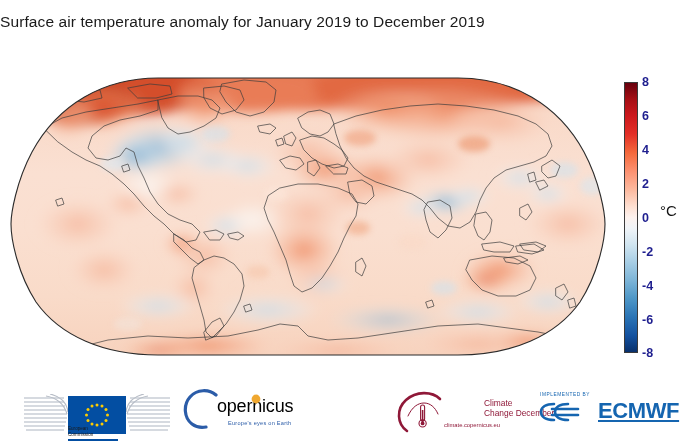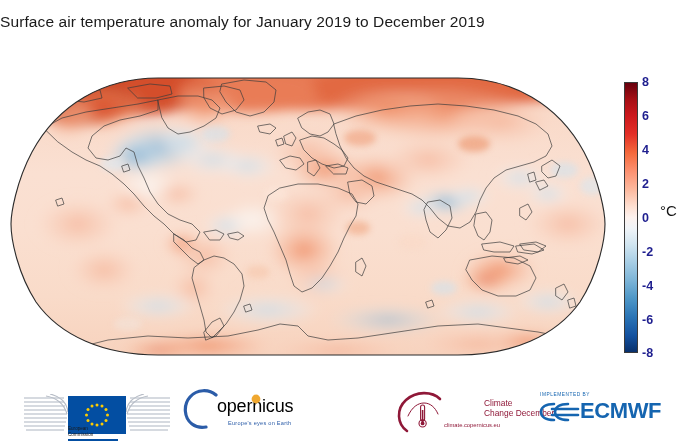--- a/index.html
+++ b/index.html
@@ -95,23 +95,23 @@
     font-size:5.8px;color:#8f1838;white-space:nowrap;
   }
 
   
   #logo-ecmwf{left:534px;width:150px;}
   #ecmwf-implemented{
     position:absolute;left:6px;top:10px;
     font-size:4.8px;letter-spacing:.55px;color:#1565b0;white-space:nowrap;
   }
   #ecmwf-word{
-    position:absolute;left:46px;top:16px;
+    position:absolute;left:64px;top:16px;
     font-size:22px;font-weight:bold;color:#1565b0;
-    letter-spacing:-.4px;white-space:nowrap;
+    letter-spacing:-.4px;white-space:nowrap;text-decoration:underline;
   }
 </style>
 </head>
 <body>
 
 <div id="title-block">
   <div>Surface air temperature anomaly for January 2019 to December 2019</div>
 </div>
 
 <div id="map-figure">

